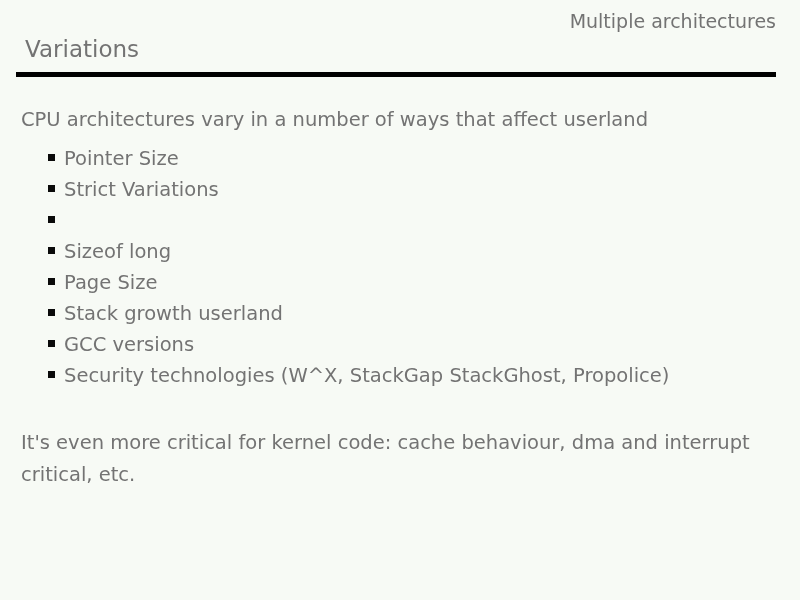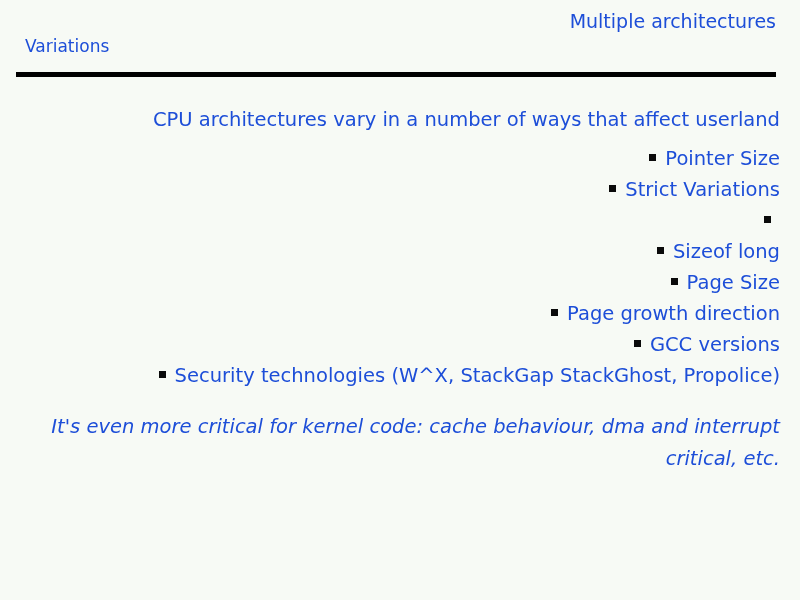--- a/index.html
+++ b/index.html
@@ -6,52 +6,51 @@
     margin: 0;
     padding: 0;
     background: #e8e8e8;
   }
   .slide {
     position: relative;
     width: 800px;
     height: 600px;
     background: #f7faf5;
     font-family: "DejaVu Sans", "Liberation Sans", sans-serif;
-    color: #1d4ed8;
+    color: #737373;
     overflow: hidden;
   }
   .header-right {
     position: absolute;
     top: 10px;
     right: 24px;
     font-size: 19px;
     white-space: nowrap;
   }
   .slide-title {
     position: absolute;
     top: 36px;
     left: 25px;
-    font-size: 17px;
+    font-size: 23px;
     white-space: nowrap;
   }
   .title-rule {
     position: absolute;
     top: 72px;
     left: 16px;
     width: 760px;
     height: 5px;
     background: #000000;
   }
   .content {
     position: absolute;
     top: 104px;
     left: 21px;
     right: 20px;
     font-size: 19.5px;
-    text-align: right;
   }
   .para .line {
     line-height: 32px;
     white-space: nowrap;
   }
   .bullet-list {
     list-style: none;
     margin: 7px 0 0 0;
     padding: 0 0 0 27px;
   }
@@ -62,22 +61,21 @@
   .bullet-marker {
     display: inline-block;
     width: 7px;
     height: 7px;
     background: #0a0a0a;
     margin-right: 9px;
     vertical-align: middle;
     transform: translateY(-2px);
   }
   .footer-para {
-    margin-top: 20px;
-    font-style: italic;
+    margin-top: 36px;
   }
 </style>
 </head>
 <body>
 
 <div class="slide">
 
   <div class="header-right">Multiple architectures</div>
 
   <div class="slide-title">Variations</div>
@@ -89,21 +87,21 @@
     <div class="para">
       <div class="line">CPU architectures vary in a number of ways that affect userland</div>
     </div>
 
     <ul class="bullet-list">
         <li><span class="bullet-marker"></span><span>Pointer Size</span></li>
         <li><span class="bullet-marker"></span><span>Strict Variations</span></li>
         <li><span class="bullet-marker"></span></li>
         <li><span class="bullet-marker"></span><span>Sizeof long</span></li>
         <li><span class="bullet-marker"></span><span>Page Size</span></li>
-        <li><span class="bullet-marker"></span><span>Page growth direction</span></li>
+        <li><span class="bullet-marker"></span><span>Stack growth userland</span></li>
         <li><span class="bullet-marker"></span><span>GCC versions</span></li>
         <li><span class="bullet-marker"></span><span>Security technologies (W^X, StackGap StackGhost, Propolice)</span></li>
       </ul>
 
     <div class="para footer-para">
       <div class="line">It's even more critical for kernel code: cache behaviour, dma and interrupt</div>
       <div class="line">critical, etc.</div>
     </div>
 
   </div>

